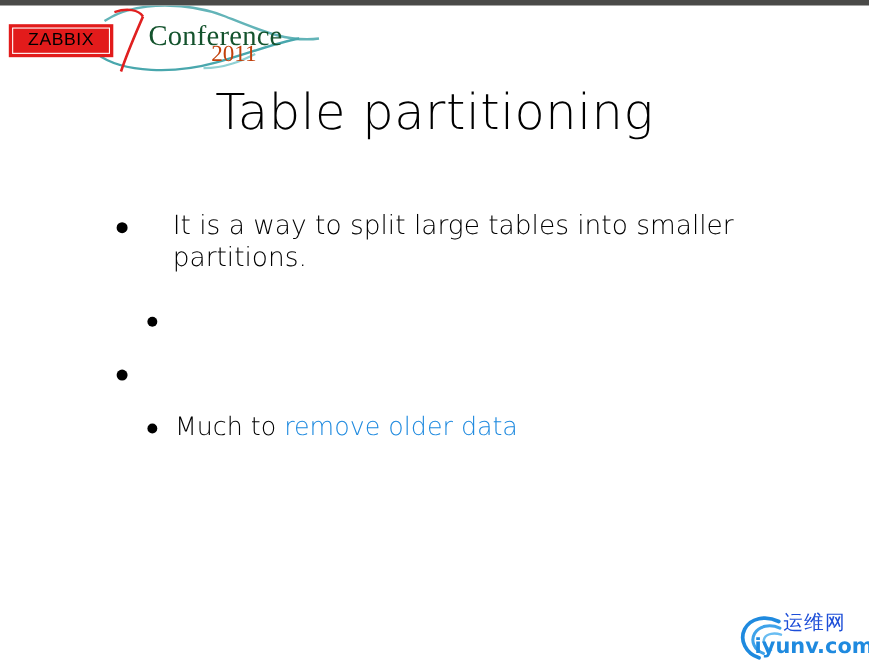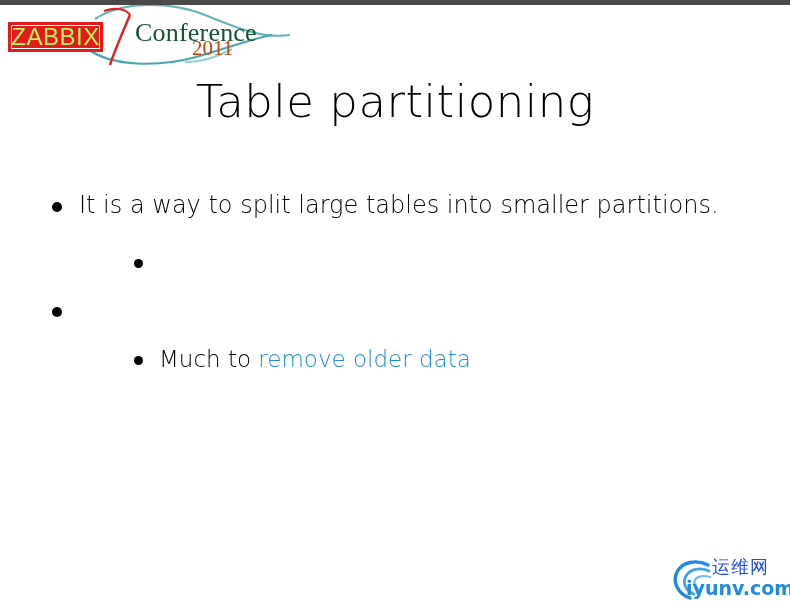--- a/index.html
+++ b/index.html
@@ -51,23 +51,23 @@
     position: absolute;
     left: 3px;
     top: 3px;
     right: 3px;
     bottom: 3px;
     border: 1px solid #ffffff;
     box-sizing: border-box;
   }
   #zabbix-word {
     position: relative;
-    color: #bef264;
+    color: #000000;
     font-family: "Liberation Sans", sans-serif;
-    font-size: 24px;
+    font-size: 16px;
     font-weight: 400;
     letter-spacing: 0.5px;
     line-height: 1;
     z-index: 2;
   }
   #conf-word {
     position: absolute;
     left: 135px;
     top: 15px;
     color: #14532d;
@@ -107,22 +107,23 @@
     left: 0;
     top: 186px;
     width: 790px;
   }
   .bullet-row {
     position: relative;
     display: flex;
     align-items: flex-start;
   }
   .bullet-row.level-1 {
-    padding-left: 52px;
+    padding-left: 106px;
     margin-bottom: 29px;
+    gap: 24px;
   }
   .bullet-row.level-2 {
     padding-left: 134px;
     margin-bottom: 28px;
   }
   .dot {
     flex: 0 0 auto;
     border-radius: 50%;
     background: #000000;
   }

